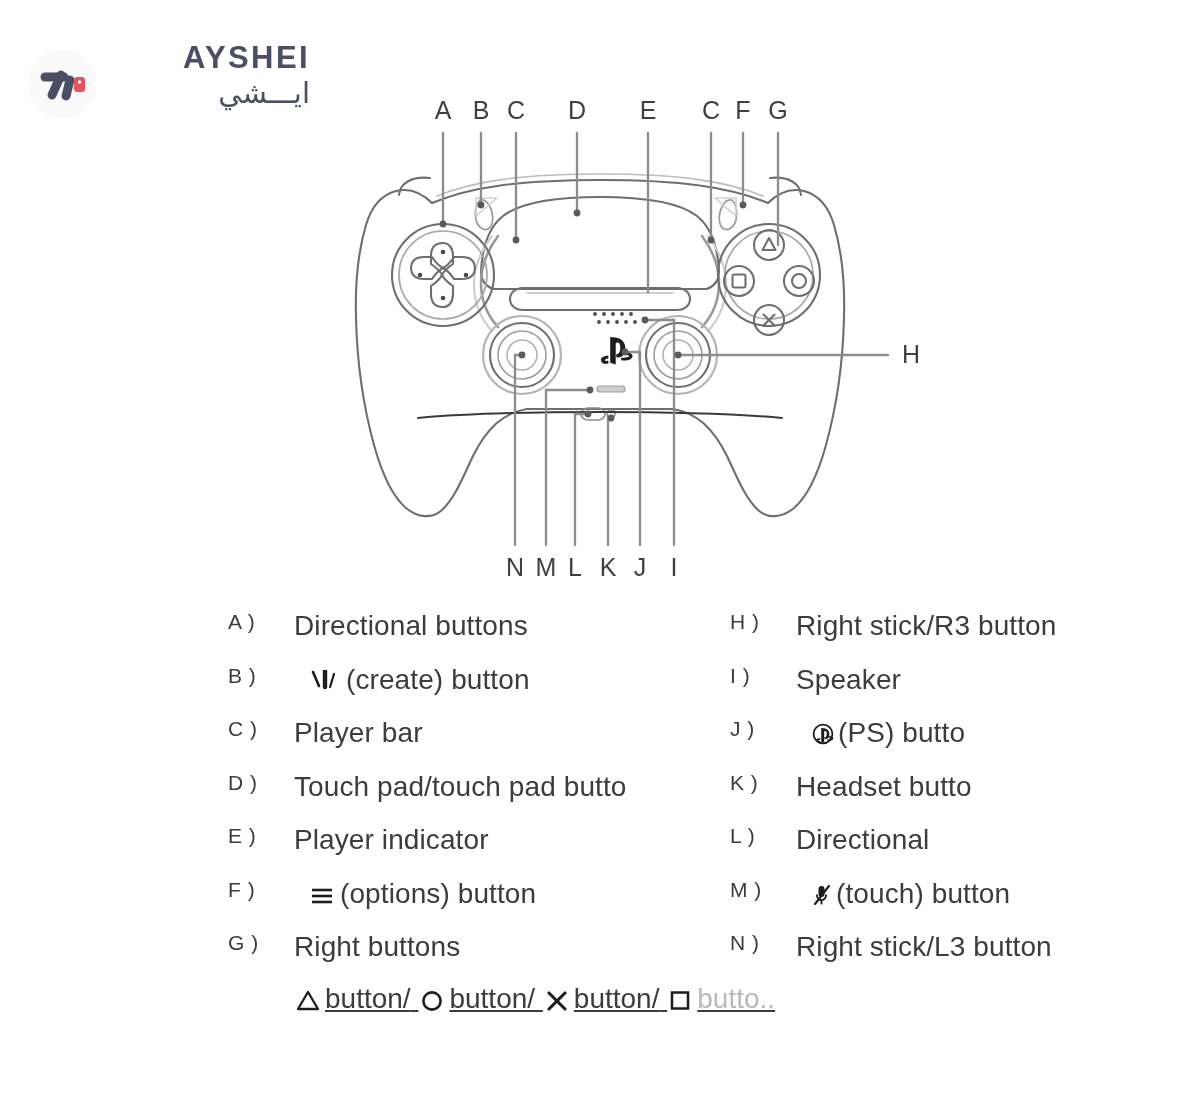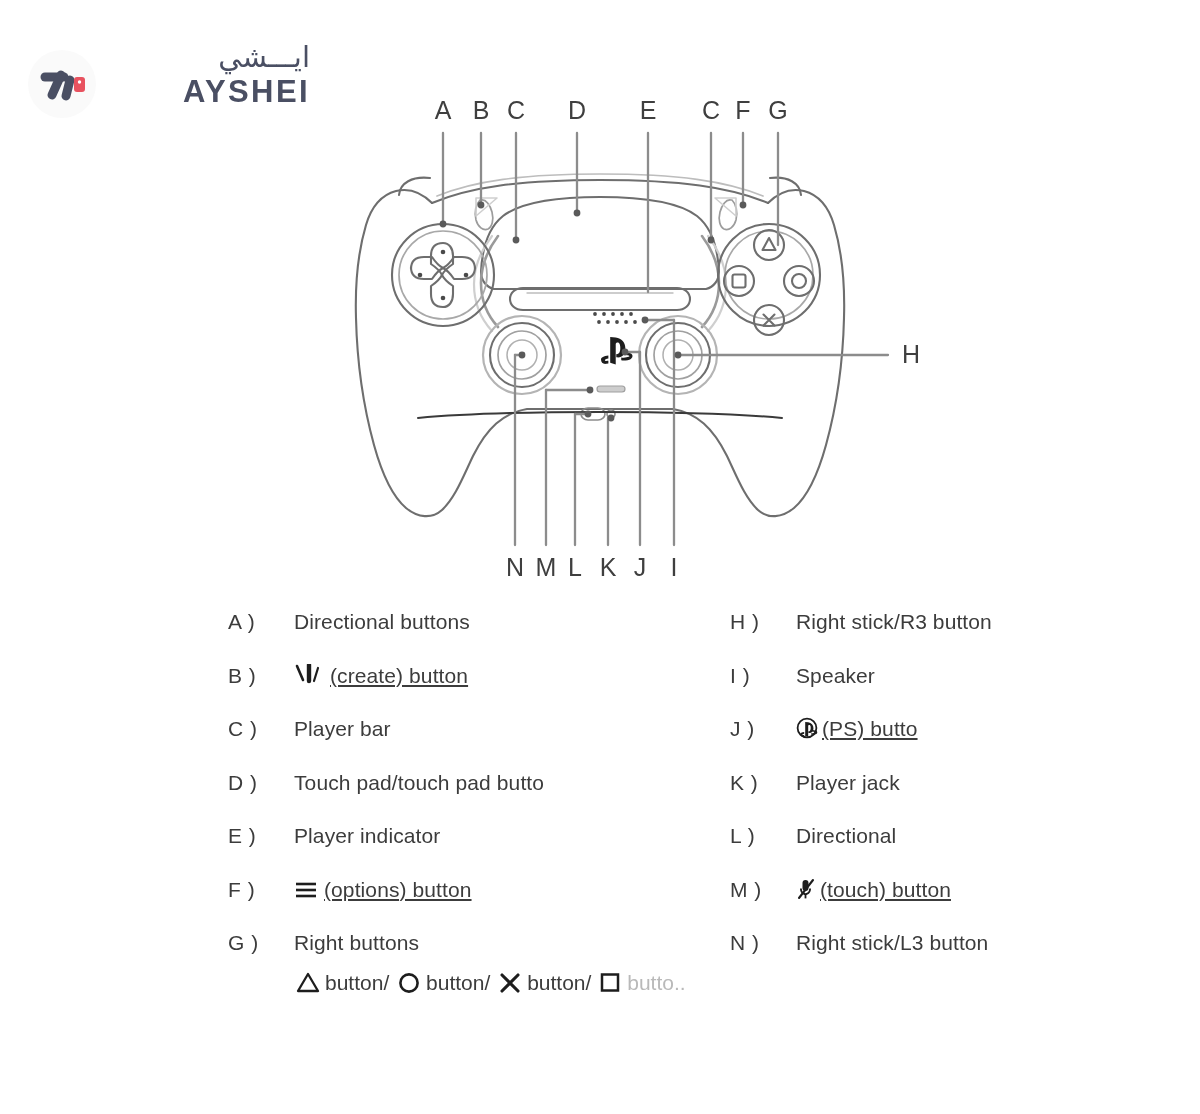--- a/index.html
+++ b/index.html
@@ -102,60 +102,61 @@
     width: 50px;
     font-size: 21px;
     color: #3c3c3c;
     letter-spacing: 0.5px;
     white-space: nowrap;
   }
   .legend-val {
     position: absolute;
     left: 66px;
     top: 0;
-    font-size: 21px;
+    font-size: 28px;
     color: #3c3c3c;
     white-space: nowrap;
     letter-spacing: 0.1px;
   }
-  .legend-val.with-icon { left: 66px; text-decoration: underline; }
+  .legend-val.with-icon { left: 82px; }
   .ico {
     display: inline-block;
     vertical-align: -3px;
     margin-right: 4px;
   }
   .sub-row {
     position: absolute;
     left: 66px;
-    top: 40px;
-    font-size: 21px;
+    top: 52px;
+    font-size: 28px;
     color: #3c3c3c;
     white-space: nowrap;
+    text-decoration: underline;
   }
   .sub-row .ico { margin-right: 5px; margin-left: 2px; }
   .faded { color: #b9b9b9; }
 </style>
 </head>
 <body>
 
 <div id="brand">
   <div id="brand-mark">
     <svg width="68" height="68" viewBox="0 0 68 68">
       <g stroke="#4a4f63" stroke-width="9" stroke-linecap="round" fill="none">
         <path d="M17 27 L36 27"></path>
         <path d="M33 25 L24 45"></path>
         <path d="M42 30 L38 46"></path>
       </g>
       <rect x="46" y="27" width="11" height="15" rx="3" fill="#e8525f"></rect>
       <circle cx="51.5" cy="32" r="1.7" fill="#ffffff"></circle>
     </svg>
   </div>
   <div id="brand-text">
+    <div id="brand-latin">AYSHEI</div>
     <div id="brand-ar">ايـــشي</div>
-    <div id="brand-latin">AYSHEI</div>
   </div>
 </div>
 
 <div id="diagram">
   <svg width="1200" height="600" viewBox="0 0 1200 600">
     <g fill="none" stroke="#6e6e6e" stroke-width="2.1" stroke-linecap="round" stroke-linejoin="round">
 
       <path d="M432 203
                C 421 192, 408 188, 396 191
                C 381 195, 371 208, 366 225
@@ -473,21 +474,21 @@
                        C31.5 20.9 31.2 20.3 29 19.8 L22 18.6 L22 15.6 L30.5 17
                        C34.6 17.8 35.5 21.3 32.5 23.8 Z"></path>
             </g>
           </svg>
         </span><span>(PS) butto</span>
       </span>
     </div>
 
     <div class="legend-row">
       <span class="legend-key">K )</span>
-      <span class="legend-val">Player jack</span>
+      <span class="legend-val">Headset butto</span>
     </div>
 
     <div class="legend-row">
       <span class="legend-key">L )</span>
       <span class="legend-val">Directional</span>
     </div>
 
     <div class="legend-row">
       <span class="legend-key">M )</span>
       <span class="legend-val with-icon">

